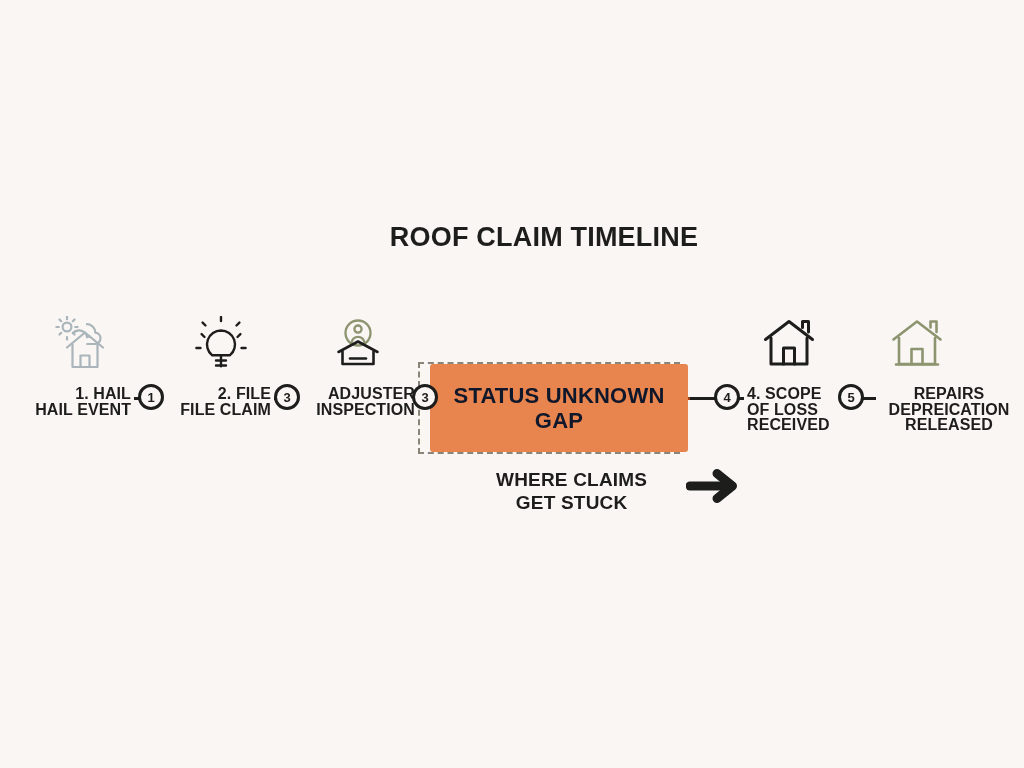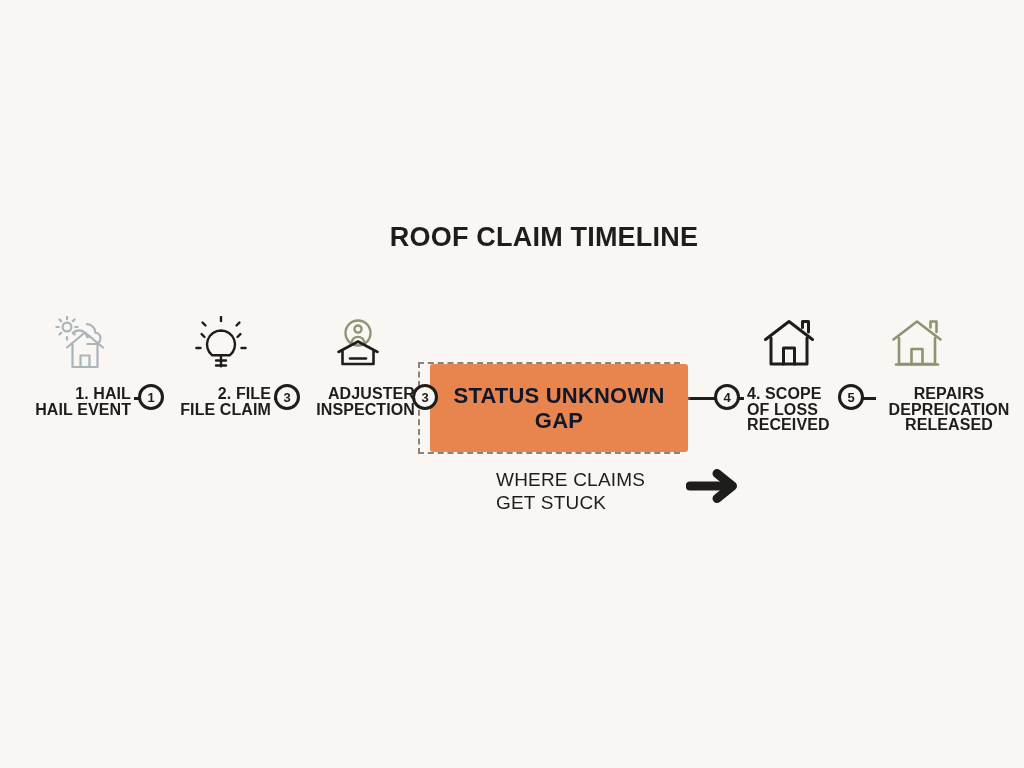--- a/index.html
+++ b/index.html
@@ -130,23 +130,24 @@
     letter-spacing: 0.2px;
     white-space: pre-line;
   }
 
   
   #caption {
     position: absolute;
     left: 496px;
     top: 468px;
     font-size: 19px;
-    font-weight: 400;
+    font-weight: 700;
     line-height: 23px;
     color: #1d1d1b;
+    text-align: center;
     white-space: pre-line;
     letter-spacing: 0.2px;
   }
   #caption-arrow {
     position: absolute;
     left: 686px;
     top: 466px;
   }
 </style>
 </head>

